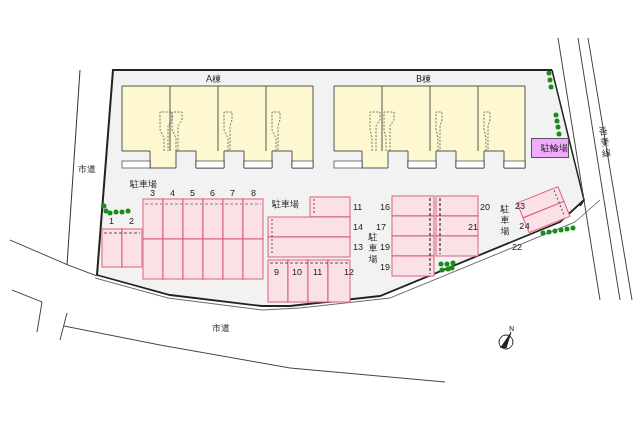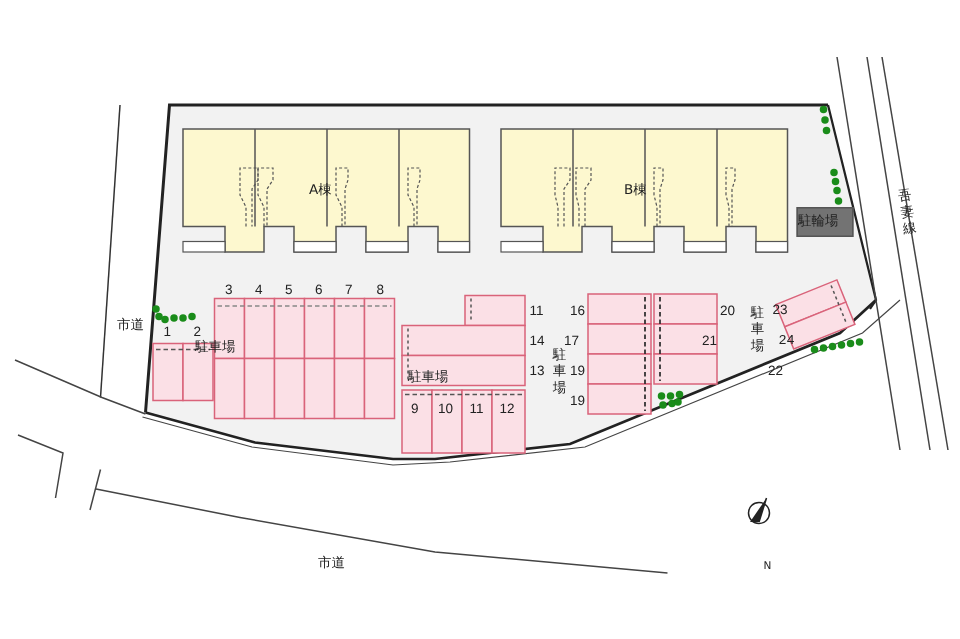--- a/index.html
+++ b/index.html
@@ -1,23 +1,23 @@
 <!DOCTYPE html>
 <html><head>
 <meta charset="utf-8">
 <style>
   html, body { margin:0; padding:0; background:#ffffff; }
   body { width:640px; height:426px; position:relative; overflow:hidden;
          font-family:"DejaVu Sans", sans-serif; }
   svg { position:absolute; left:0; top:0; }
-  .lbl { position:absolute; font-size:9px; color:#222; white-space:nowrap; line-height:1;margin-top:48px; }
+  .lbl { position:absolute; font-size:9px; color:#222; white-space:nowrap; line-height:1; }
   .num { position:absolute; font-size:9px; color:#222; line-height:1; font-family:"Liberation Sans", sans-serif; }
   .vlbl { position:absolute; font-size:9px; color:#222; width:10px; line-height:11px; text-align:center; }
   .bike { position:absolute; left:531px; top:138px; width:36px; height:18px; border:1px solid #555;
-          background:#737373; font-size:9px; line-height:18px; text-align:left; color:#222; }
+          background:#f0abfc; font-size:9px; line-height:18px; text-align:right; color:#222; }
 </style>
 </head>
 <body>
 
 <svg width="640" height="426" viewBox="0 0 640 426">
 
   <polygon points="113,70 552,70 584,200 560,222 380,296 290,306 262,306 170,295 97,275" fill="#f2f2f2" stroke="none"></polygon>
   <polyline points="97,275 113,70 552,70" fill="none" stroke="#222" stroke-width="2"></polyline>
   <polyline points="552,70 584,200 580,206" fill="none" stroke="#222" stroke-width="1.5"></polyline>
   <polyline points="97,275 170,295 262,306 290,306 380,296 560,222 584,200" fill="none" stroke="#222" stroke-width="1.8"></polyline>
@@ -187,21 +187,21 @@
 <div class="num" style="left:150px;top:189px;">3</div>
 <div class="num" style="left:170px;top:189px;">4</div>
 <div class="num" style="left:190px;top:189px;">5</div>
 <div class="num" style="left:210px;top:189px;">6</div>
 <div class="num" style="left:230px;top:189px;">7</div>
 <div class="num" style="left:251px;top:189px;">8</div>
 
 <div class="num" style="left:274px;top:268px;">9</div>
 <div class="num" style="left:292px;top:268px;">10</div>
 <div class="num" style="left:313px;top:268px;">11</div>
-<div class="num" style="left:333px;top:268px;">12</div>
+<div class="num" style="left:344px;top:268px;">12</div>
 
 <div class="num" style="left:353px;top:203px;">11</div>
 <div class="num" style="left:353px;top:223px;">14</div>
 <div class="num" style="left:353px;top:243px;">13</div>
 
 <div class="num" style="left:380px;top:203px;">16</div>
 <div class="num" style="left:376px;top:223px;">17</div>
 <div class="num" style="left:380px;top:243px;">19</div>
 <div class="num" style="left:380px;top:263px;">19</div>
 

